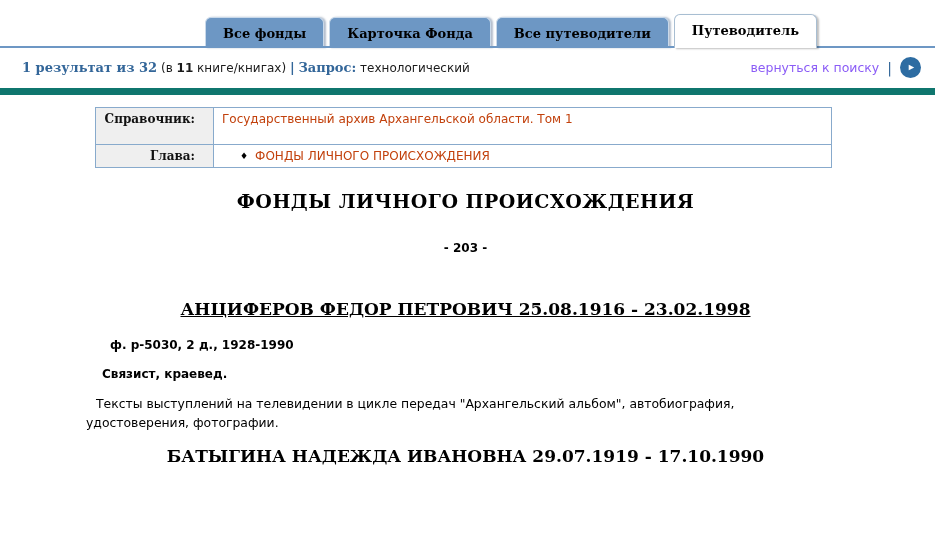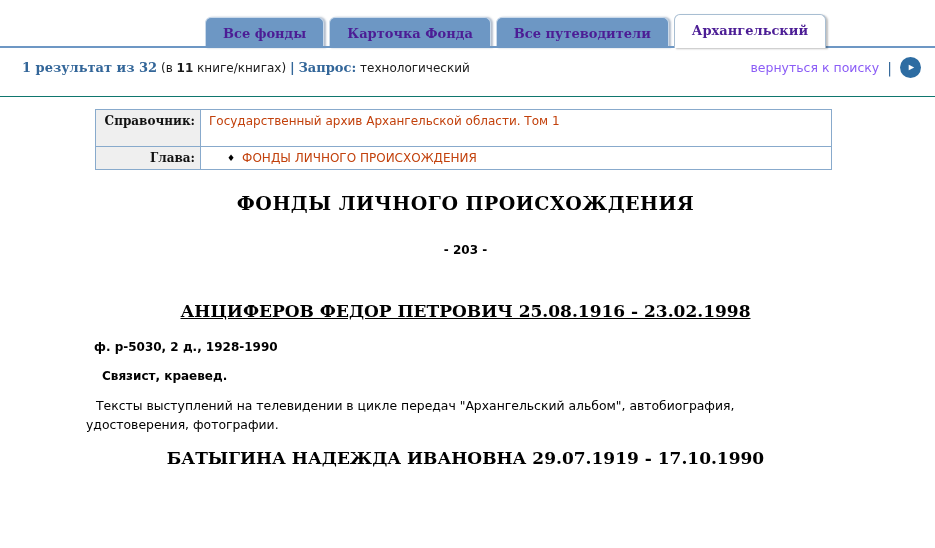--- a/index.html
+++ b/index.html
@@ -19,41 +19,41 @@
     content:"";position:absolute;left:0;right:0;bottom:0;height:2px;
     background:#6d97c4;z-index:1;
   }
   .tab{
     position:relative;z-index:0;
     background:#6d97c4;
     border:1px solid #c9d9ea;
     border-bottom:none;
     border-radius:6px 6px 0 0;
     box-shadow:2px 0 2px rgba(40,70,110,.35);
-    color:#4c1d95;
+    color:#000000;
     font-family:"DejaVu Serif","Liberation Serif",serif;
     font-weight:bold;font-size:13px;
     padding:8px 17px 7px;
     margin-right:5px;
     cursor:pointer;
     white-space:nowrap;
   }
   .tab--active{
     background:#fff;
     border:1px solid #a8bed2;
     border-bottom:none;
     z-index:2;
     box-shadow:2px 1px 2px rgba(0,0,0,.25);
     padding-bottom:10px;
   }
   
   .results-bar{
     display:flex;justify-content:space-between;align-items:center;
-    padding:9px 14px 18px 22px;
-    border-bottom:1px solid #0f766e;
+    padding:9px 14px 10px 22px;
+    border-bottom:7px solid #0f766e;
     font-size:12px;color:#000;gap:14px;
   }
   .blue-serif-bold{
     color:#336699;font-weight:bold;
     font-family:"DejaVu Serif","Liberation Serif",serif;
     font-size:13px;
   }
   .plain{color:#1a1a1a;}
   .bold-num{font-weight:bold;}
   .back-area{display:flex;align-items:center;gap:8px;}
@@ -75,21 +75,21 @@
     border:1px solid #88aacc;
     vertical-align:top;
     font-size:12px;
   }
   .ref-label{
     background:#efefef;
     width:95px;
     text-align:right;
     font-family:"DejaVu Serif","Liberation Serif",serif;
     font-weight:bold;font-size:13px;color:#111;
-    padding:4px 5px 4px 4px;
+    padding:4px 18px 4px 4px;
     white-space:nowrap;
   }
   .ref-value{
     color:#336699;
     padding:4px 8px;
   }
   .ref-value--tall{padding-bottom:18px;}
   .ref-link{color:#c2410c;text-decoration:none;cursor:pointer;}
   .bullet{
     color:#000;font-size:9px;margin:0 7px 0 18px;vertical-align:1px;
@@ -107,38 +107,38 @@
     margin-top:29px;
   }
   .entry-heading{
     text-align:center;
     font-family:"DejaVu Serif","Liberation Serif",serif;
     font-weight:bold;font-size:17px;color:#000;
   }
   .entry-heading--first{margin-top:44px;text-decoration:underline;}
   .entry-heading--next{margin-top:14px;}
   .fond-line{
-    font-weight:bold;font-size:12px;margin:19px 0 0 8px;
+    font-weight:bold;font-size:12px;margin:19px 0 0 24px;
   }
   .occupation{
     font-weight:bold;font-size:12px;margin:15px 0 0 16px;
   }
   .para{
     font-size:12.4px;line-height:19px;color:#000;
     margin:13px 0 0 0;text-indent:10px;max-width:740px;
   }
 </style>
 </head>
 <body>
 
 <div class="tabbar">
   <div class="tab">Все фонды</div>
   <div class="tab">Карточка Фонда</div>
   <div class="tab">Все путеводители</div>
-  <div class="tab tab--active">Архангельский</div>
+  <div class="tab tab--active">Путеводитель</div>
 </div>
 
 <div class="results-bar">
   <div>
     <span class="blue-serif-bold">1 результат из 32</span>
     <span class="plain">(в</span>
     <span class="plain bold-num">11</span>
     <span class="plain">книге/книгах)</span>
     <span class="blue-serif-bold">|</span>
     <span class="blue-serif-bold">Запрос:</span>

